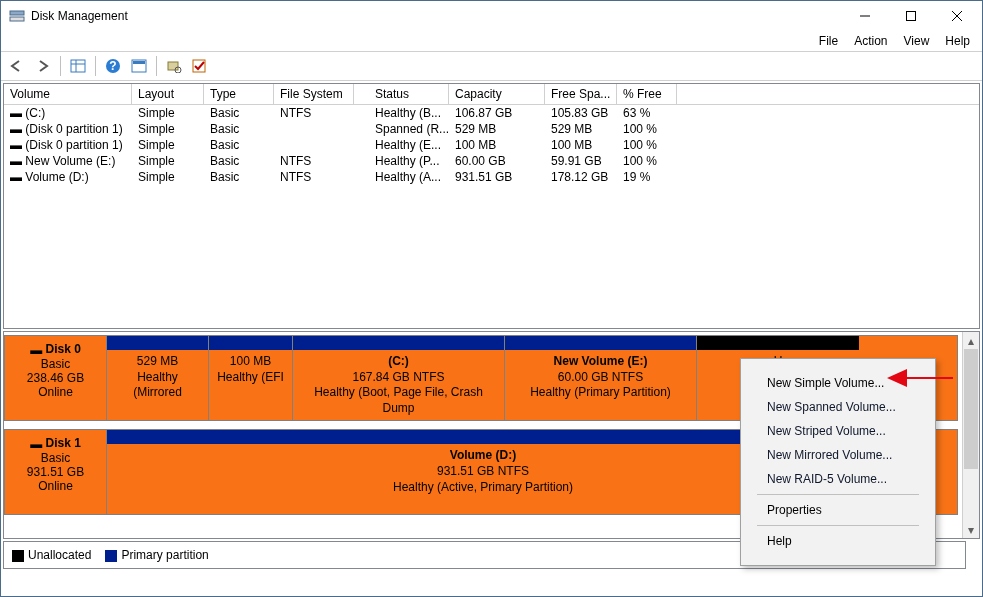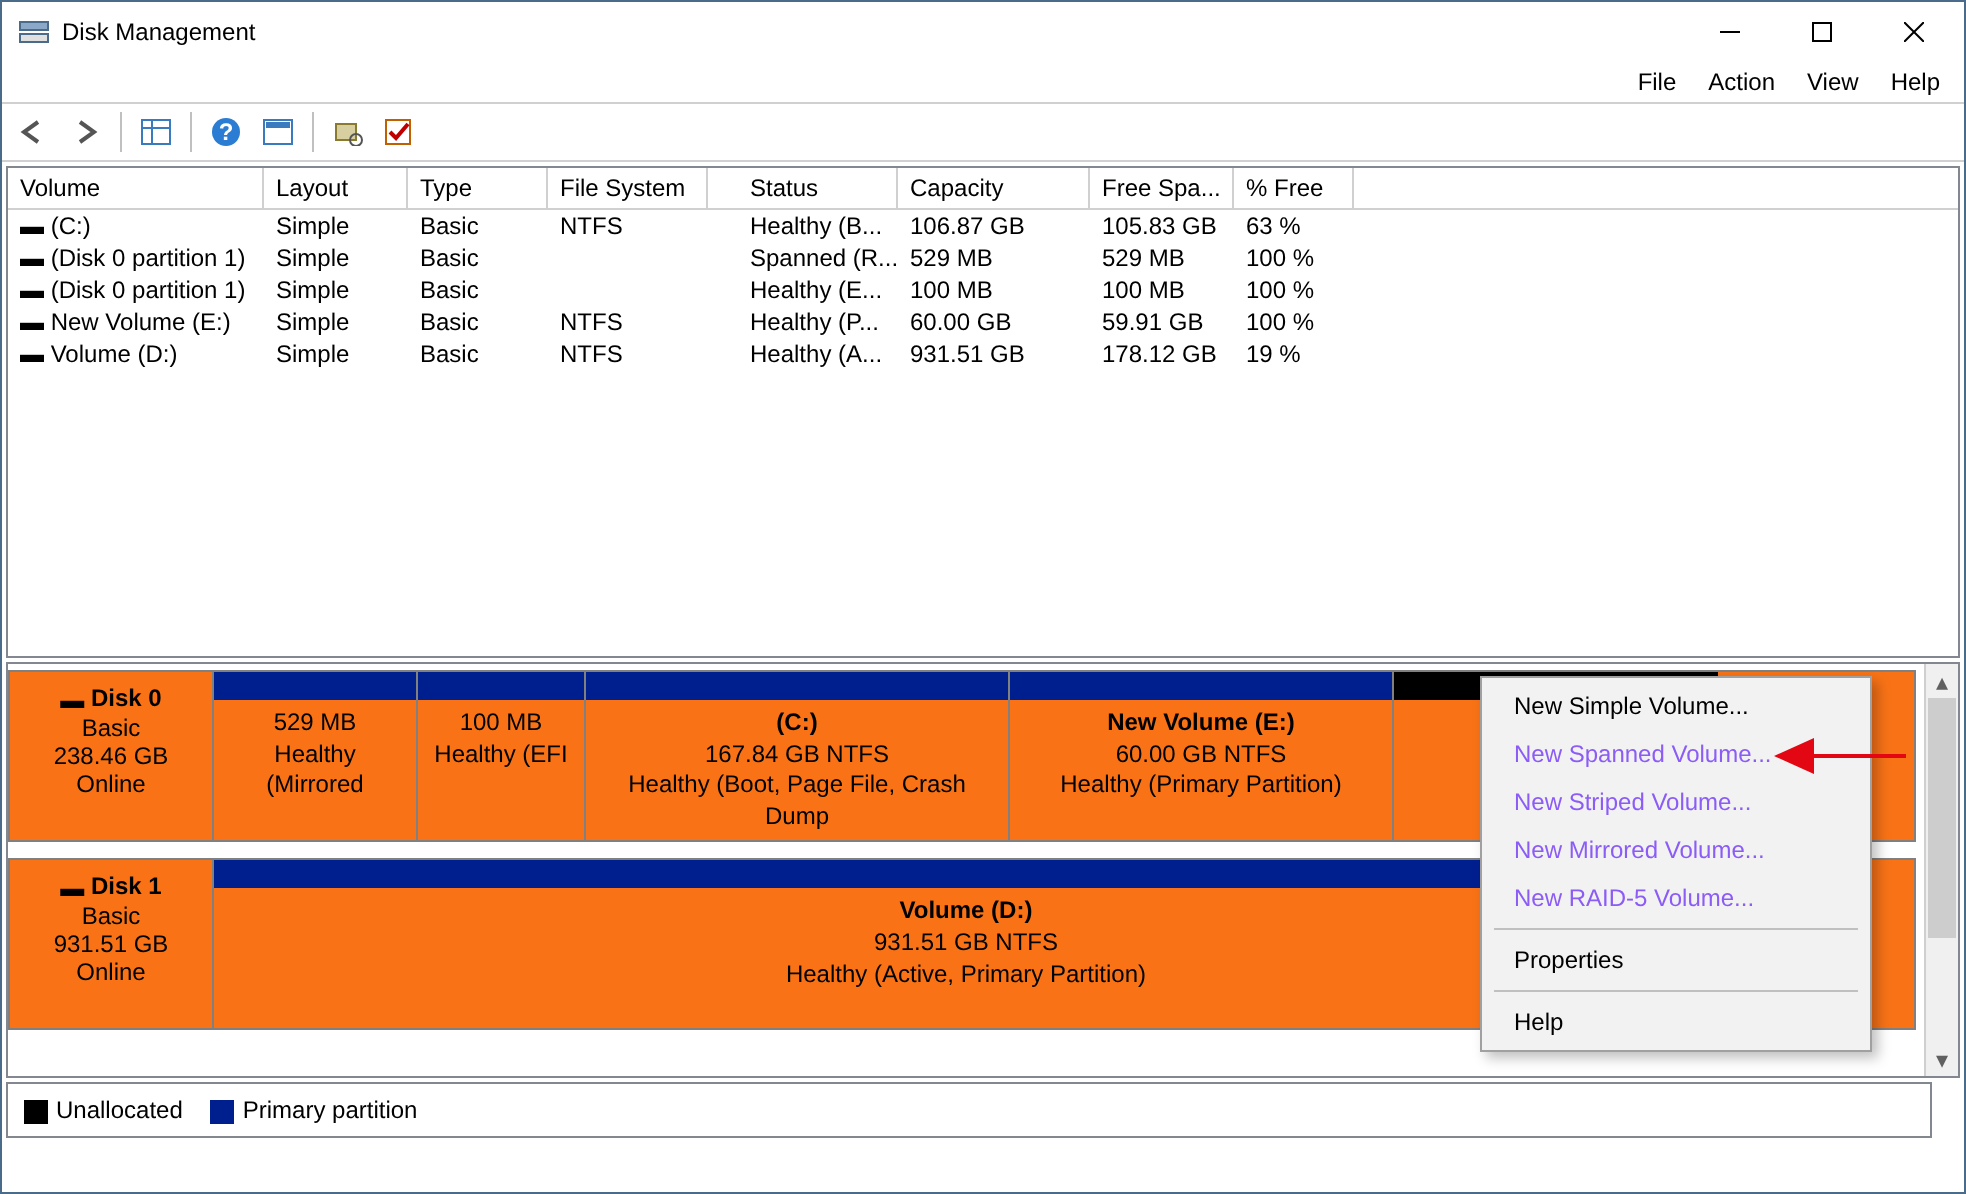--- a/index.html
+++ b/index.html
@@ -52,23 +52,23 @@
 .part.unalloc .stripe { background: #000; }
 .part .plabel { padding: 4px 6px; line-height: 1.3; }
 .part .plabel b { font-weight: bold; }
 
 
 .legend { height: 28px; border: 1px solid #828790; margin: 0 16px 2px 2px; display: flex; align-items: center; padding: 0 8px; gap: 14px; }
 .legend .sw { width: 12px; height: 12px; display: inline-block; vertical-align: middle; margin-right: 4px; }
 .legend .sw.black { background:#000; } .legend .sw.blue { background:#001f8f; }
 
 
-.ctxmenu { position: absolute; left: 739px; top: 337px; width: 196px; background: #f2f2f2; border: 1px solid #a0a0a0; box-shadow: 3px 3px 6px rgba(0,0,0,.25); padding: 2px; z-index: 50; }
+.ctxmenu { position: absolute; left: 739px; top: 357px; width: 196px; background: #f2f2f2; border: 1px solid #a0a0a0; box-shadow: 3px 3px 6px rgba(0,0,0,.25); padding: 12px; z-index: 50; }
 .ctxmenu .mi { padding: 5px 14px; white-space: nowrap; }
-.ctxmenu .mi.disabled { color: #8b5cf6; }
+.ctxmenu .mi.disabled { color: #0f172a; }
 .ctxmenu .msep { height: 1px; background: #c0c0c0; margin: 3px 4px; }
 
 
 .arrow-anno { position: absolute; left: 884px; top: 362px; z-index: 60; pointer-events: none; }
 
 svg { display: block; }
 </style>
 </head>
 <body>
 

